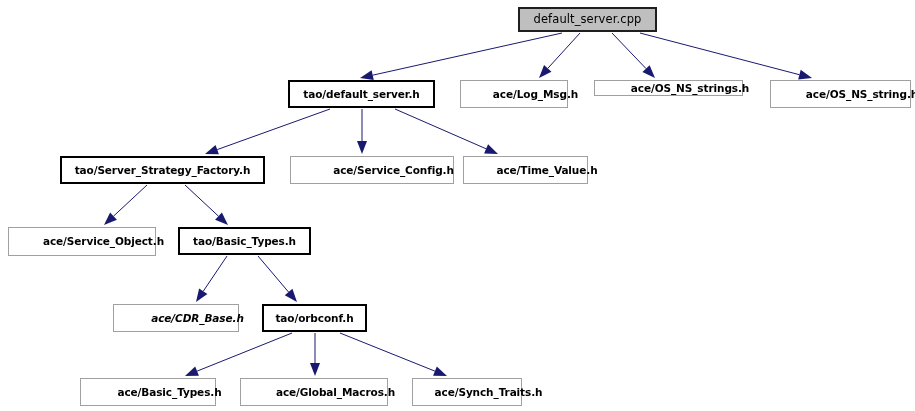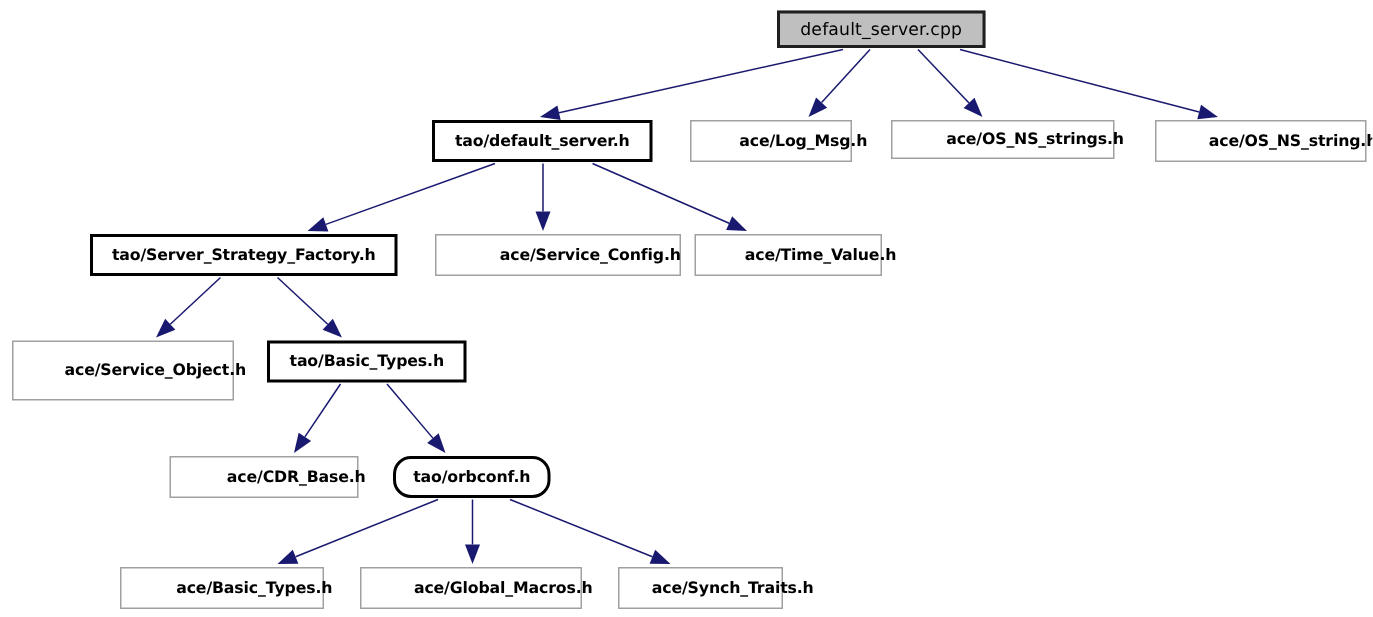--- a/index.html
+++ b/index.html
@@ -124,45 +124,45 @@
   <div id="node-layer">
       <div class="node root" style="left: 518px; top: 7px; width: 139px; height: 25px;">
         <span class="node-label">default_server.cpp</span>
       </div>
       <div class="node border-dark" style="left: 288px; top: 80px; width: 147px; height: 28px;">
         <span class="node-label">tao/default_server.h</span>
       </div>
       <div class="node border-light" style="left: 460px; top: 80px; width: 108px; height: 28px;">
         <span class="node-label">ace/Log_Msg.h</span>
       </div>
-      <div class="node border-light" style="left: 594px; top: 80px; width: 149px; height: 26px;">
+      <div class="node border-light" style="left: 594px; top: 80px; width: 149px; height: 16px;">
         <span class="node-label">ace/OS_NS_strings.h</span>
       </div>
       <div class="node border-light" style="left: 770px; top: 80px; width: 141px; height: 28px;">
         <span class="node-label">ace/OS_NS_string.h</span>
       </div>
       <div class="node border-dark" style="left: 60px; top: 156px; width: 205px; height: 28px;">
         <span class="node-label">tao/Server_Strategy_Factory.h</span>
       </div>
       <div class="node border-light" style="left: 290px; top: 156px; width: 164px; height: 28px;">
         <span class="node-label">ace/Service_Config.h</span>
       </div>
       <div class="node border-light" style="left: 463px; top: 156px; width: 125px; height: 28px;">
         <span class="node-label">ace/Time_Value.h</span>
       </div>
-      <div class="node border-light" style="left: 8px; top: 227px; width: 148px; height: 40px;">
+      <div class="node border-light" style="left: 8px; top: 227px; width: 148px; height: 29px;">
         <span class="node-label">ace/Service_Object.h</span>
       </div>
       <div class="node border-dark" style="left: 178px; top: 227px; width: 133px; height: 28px;">
         <span class="node-label">tao/Basic_Types.h</span>
       </div>
-      <div class="node border-light" style="left: 113px; top: 304px; width: 126px; height: 28px;">
+      <div class="node border-light" style="left: 113px; top: 304px; width: 126px; height: 28px; font-style: italic;">
         <span class="node-label">ace/CDR_Base.h</span>
       </div>
-      <div class="node border-dark" style="left: 262px; top: 304px; width: 105px; height: 28px; border-radius: 12px;">
+      <div class="node border-dark" style="left: 262px; top: 304px; width: 105px; height: 28px;">
         <span class="node-label">tao/orbconf.h</span>
       </div>
       <div class="node border-light" style="left: 80px; top: 378px; width: 136px; height: 28px;">
         <span class="node-label">ace/Basic_Types.h</span>
       </div>
       <div class="node border-light" style="left: 240px; top: 378px; width: 148px; height: 28px; justify-content: center;">
         <span class="node-label">ace/Global_Macros.h</span>
       </div>
       <div class="node border-light" style="left: 412px; top: 378px; width: 110px; height: 28px;">
         <span class="node-label">ace/Synch_Traits.h</span>

